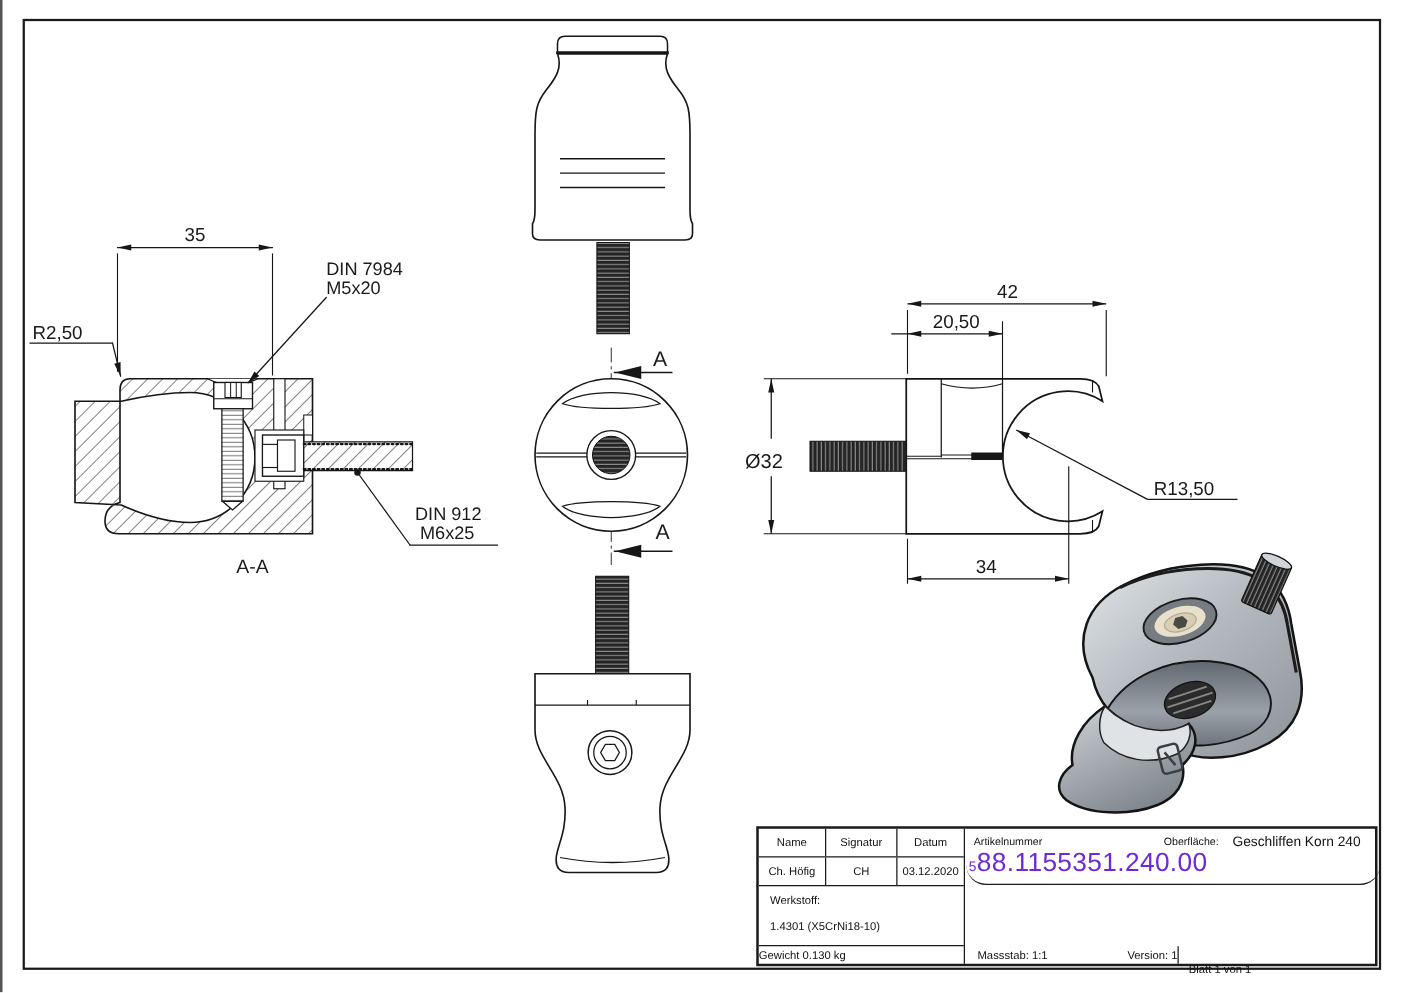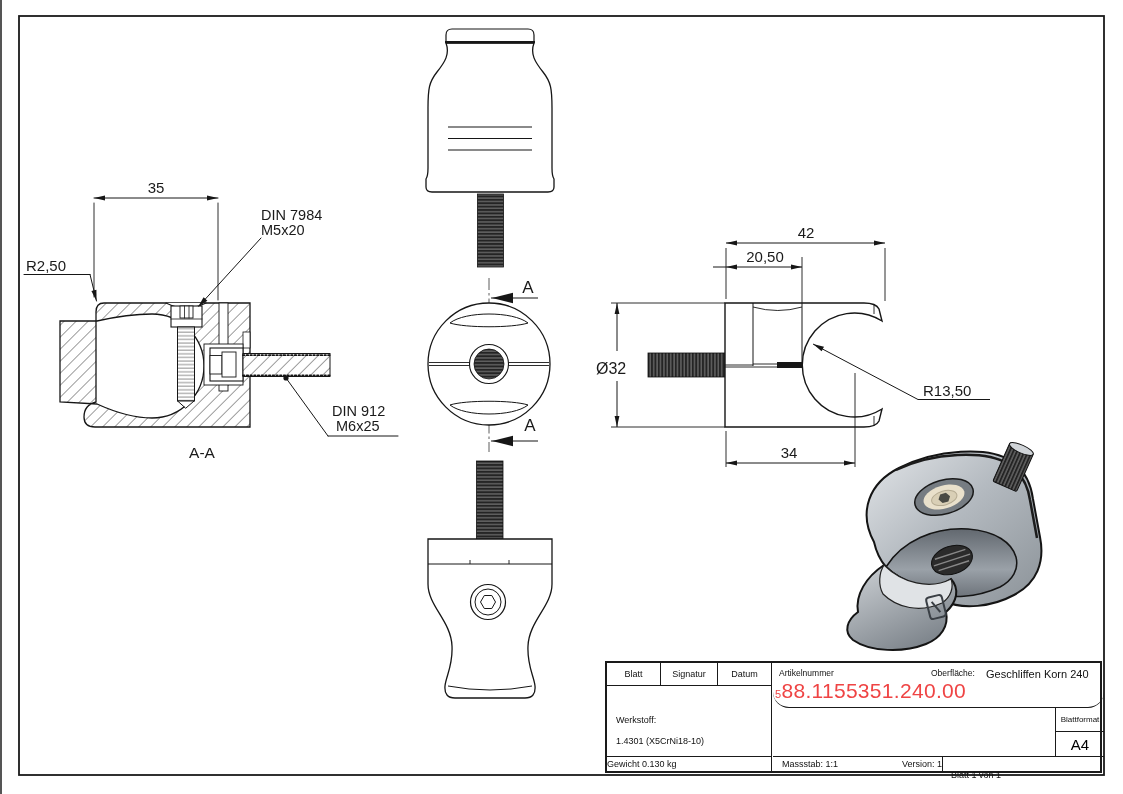--- a/index.html
+++ b/index.html
@@ -23,21 +23,21 @@
   .c-dat  { flex:1; }
   .r3 { position:absolute; left:0; top:46px; width:100%; height:48px; border-bottom:1px solid #1a1a1a; }
   .r3 .l1 { position:absolute; left:9px; top:6px; }
   .r3 .l2 { position:absolute; left:9px; top:27px; }
   .r4 { position:absolute; left:0; top:94px; width:100%; height:14px; display:flex; align-items:center; padding-left:0; }
   .tb-right { position:absolute; left:166px; top:0; width:331px; height:100%; }
   .tr-art { position:absolute; left:0; top:0; width:100%; height:45px; border-bottom:1px solid #1a1a1a;border-radius:16px; }
   .art-label { position:absolute; left:6px; top:5px; font-size:8.5px; }
   .surf-label { position:absolute; left:158px; top:5px; font-size:8.5px; }
   .surf-value { position:absolute; left:213px; top:5px; font-size:11px; }
-  .art-number { position:absolute; left:2px; top:16px; font-size:21px; letter-spacing:0.3px; color:#ef4444; }
+  .art-number { position:absolute; left:2px; top:16px; font-size:21px; letter-spacing:0.3px; color:#6d28d9; }
   .art-prefix { font-size:11px; vertical-align:baseline; }
   .tr-mid { position:absolute; left:0; top:45px; width:100%; height:49px; border-bottom:1px solid #1a1a1a; }
   .fmt { position:absolute; right:0; top:0; width:49px; height:100%; border-left:1px solid #1a1a1a; }
   .fmt-label { position:absolute; left:0; top:0; width:100%; height:24px; border-bottom:1px solid #1a1a1a;
                display:flex; align-items:center; justify-content:center; font-size:8px; }
   .fmt-value { position:absolute; left:0; top:24px; width:100%; height:24px;
                display:flex; align-items:center; justify-content:center; font-size:15px; color:#000; }
   .tr-bot { position:absolute; left:0; top:94px; width:100%; height:14px; }
   .bot-l { position:absolute; left:0; top:0; width:170px; height:100%; border-right:1px solid #1a1a1a;
            display:flex; align-items:center;justify-content:space-between; }
@@ -287,44 +287,43 @@
       <g transform="rotate(-14 936 607)">
         <rect x="928" y="596" width="16" height="22" rx="3" fill="none" stroke="#3a3f45" stroke-width="2"></rect>
         <line x1="933" y1="601" x2="939" y2="613" stroke="#3a3f45" stroke-width="2"></line>
       </g>
     </g>
   </svg>
 
   <div class="tb">
     <div class="tb-left">
       <div class="r1">
-        <div class="c-name">Blatt</div>
+        <div class="c-name">Name</div>
         <div class="c-sig">Signatur</div>
         <div class="c-dat">Datum</div>
+      </div>
+      <div class="r2">
+        <div class="c-name">Ch. Höfig</div>
+        <div class="c-sig">CH</div>
+        <div class="c-dat">03.12.2020</div>
       </div>
       <div class="r3">
         <div class="l1">Werkstoff:</div>
         <div class="l2">1.4301 (X5CrNi18-10)</div>
       </div>
       <div class="r4">Gewicht 0.130 kg</div>
     </div>
 
     <div class="tb-right">
       <div class="tr-art">
         <div class="art-label cell">Artikelnummer</div>
         <div class="surf-label cell">Oberfläche:</div>
         <div class="surf-value cell">Geschliffen Korn 240</div>
         <div class="art-number cell"><span class="art-prefix">5</span><span>88.1155351.240.00</span></div>
       </div>
-      <div class="tr-mid">
-        <div class="fmt">
-          <div class="fmt-label">Blattformat</div>
-          <div class="fmt-value">A4</div>
-        </div>
-      </div>
       <div class="tr-bot">
         <div class="bot-l">
           <span class="sc">Massstab: 1:1</span>
           <span class="vr">Version: 1</span>
         </div>
         <div class="bot-r">Blatt 1 von 1</div>
       </div>
     </div>
   </div>
 </div>

